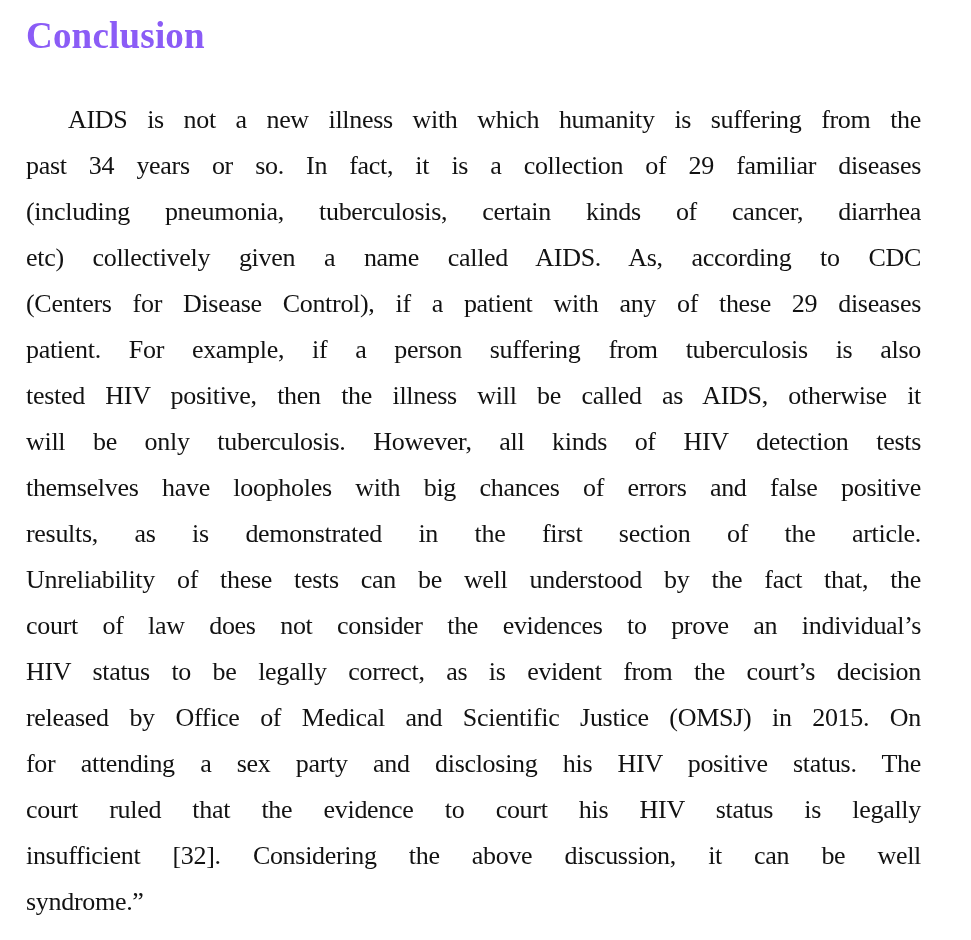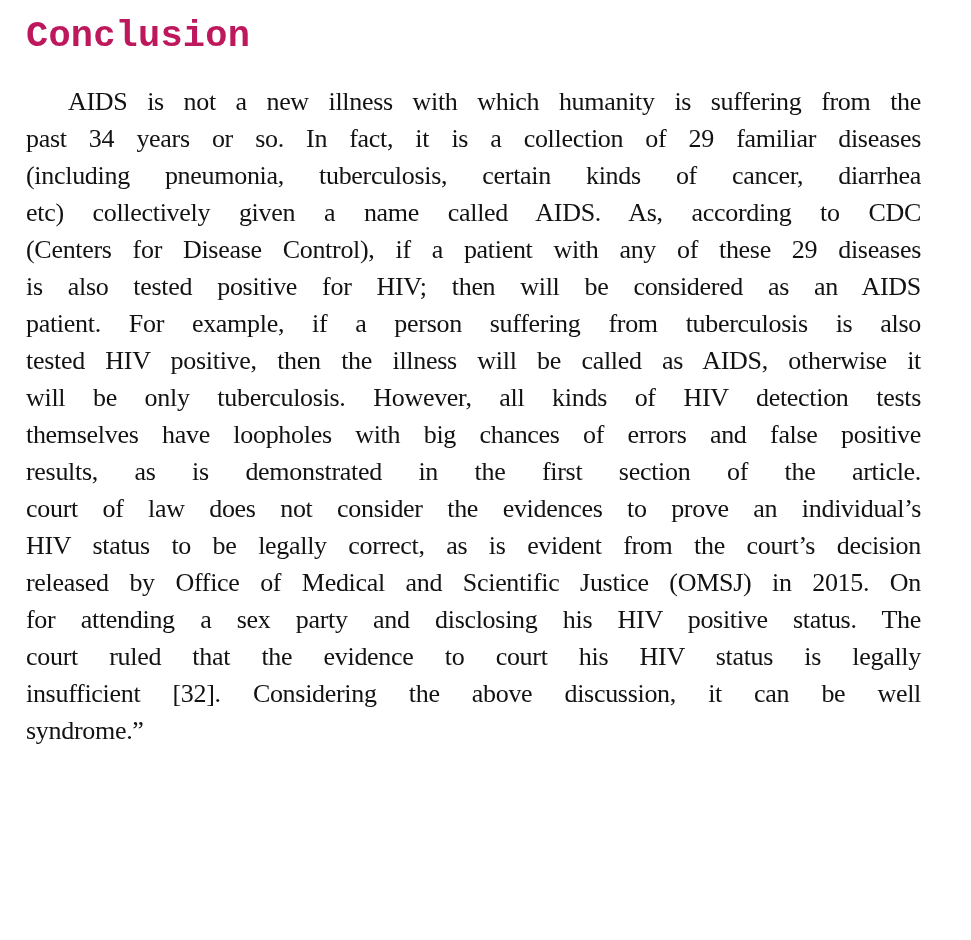--- a/index.html
+++ b/index.html
@@ -15,38 +15,38 @@
     color: #121212;
     font-family: "Liberation Serif", "DejaVu Serif", serif;
     box-sizing: border-box;
     padding: 16px 50px 0 26px;
     overflow: hidden;
   }
   .section-title {
     font-size: 37px;
     font-weight: 700;
     line-height: 1.1;
-    margin: 0 0 26px 0;
+    margin: 0 0 44px 0;
     letter-spacing: 0.2px;
-    color: #be185d;
-    font-family: Liberation Mono, monospace;
+    color: #8b5cf6;
   }
   .paragraph {
     width: 895px;
     font-size: 26px;
     line-height: 37px;
     letter-spacing: -0.3px;
     color: #121212;
   }
   .line {
     text-align: justify;
     text-align-last: justify;
     white-space: normal;
     height: 37px;
     overflow: visible;
+    margin-top: 9px;
   }
   .line.first {
     padding-left: 42px;
     box-sizing: border-box;
   }
   .line.last {
     text-align: center;
     text-align-last: left;
   }
 </style>
@@ -54,26 +54,26 @@
 <body>
 
 <div class="page">
   <h1 class="section-title">Conclusion</h1>
   <div class="paragraph">
     <div class="line first">AIDS is not a new illness with which humanity is suffering from the</div>
     <div class="line">past 34 years or so. In fact, it is a collection of 29 familiar diseases</div>
     <div class="line">(including pneumonia, tuberculosis, certain kinds of cancer, diarrhea</div>
     <div class="line">etc) collectively given a name called AIDS. As, according to CDC</div>
     <div class="line">(Centers for Disease Control), if a patient with any of these 29 diseases</div>
-    <div class="line">is also tested positive for HIV; then will be considered as an AIDS</div>
     <div class="line">patient. For example, if a person suffering from tuberculosis is also</div>
     <div class="line">tested HIV positive, then the illness will be called as AIDS, otherwise it</div>
     <div class="line">will be only tuberculosis. However, all kinds of HIV detection tests</div>
     <div class="line">themselves have loopholes with big chances of errors and false positive</div>
     <div class="line">results, as is demonstrated in the first section of the article.</div>
+    <div class="line">Unreliability of these tests can be well understood by the fact that, the</div>
     <div class="line">court of law does not consider the evidences to prove an individual’s</div>
     <div class="line">HIV status to be legally correct, as is evident from the court’s decision</div>
     <div class="line">released by Office of Medical and Scientific Justice (OMSJ) in 2015. On</div>
     <div class="line">for attending a sex party and disclosing his HIV positive status. The</div>
     <div class="line">court ruled that the evidence to court his HIV status is legally</div>
     <div class="line">insufficient [32]. Considering the above discussion, it can be well</div>
     <div class="line last">syndrome.”</div>
   </div>
 </div>
 

